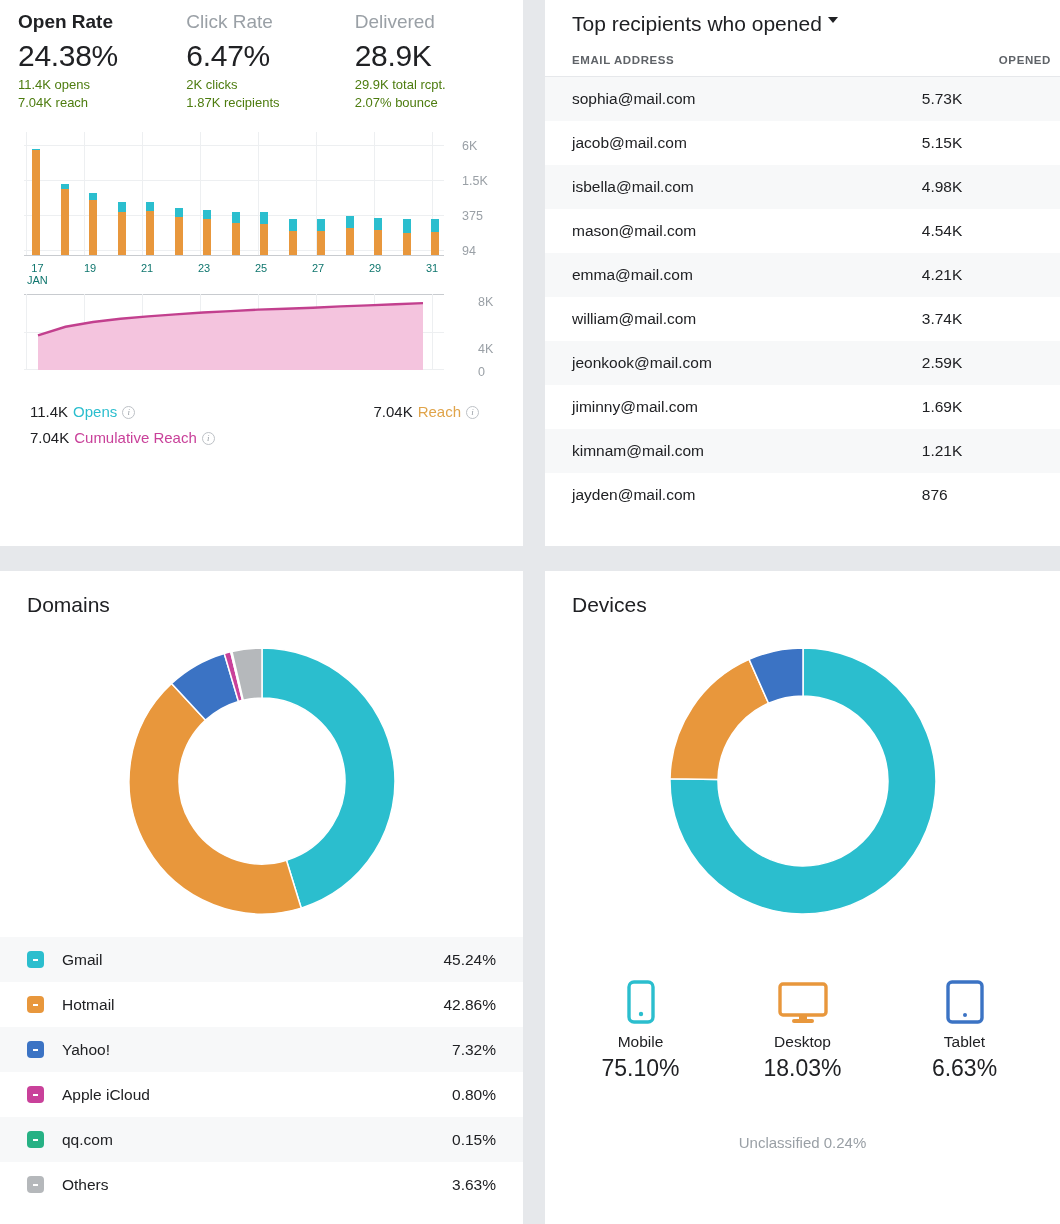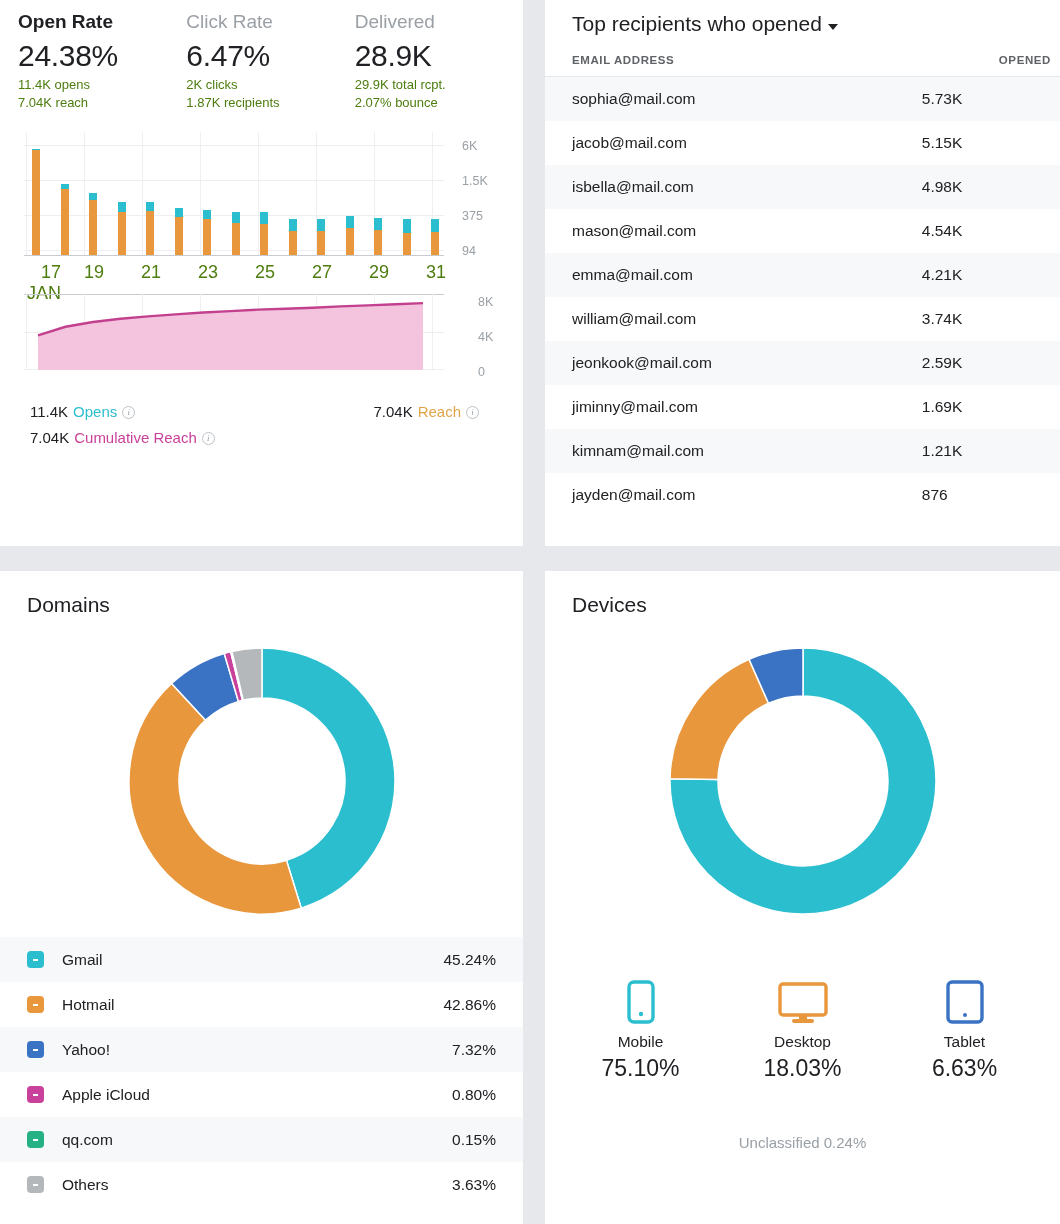--- a/index.html
+++ b/index.html
@@ -36,21 +36,21 @@
   
   .barchart-wrap { position: relative; margin-top: 20px; height: 150px; }
   .bar-plot { position: absolute; left: 24px; top: 0; width: 420px; height: 124px; }
   .gridline { position: absolute; left: 0; right: 0; height: 1px; background: #EDEFF1; }
   .vgridline { position: absolute; top: 0; bottom: 0; width: 1px; background: #EDEFF1; }
   .axisline { position: absolute; left: 0; right: 0; bottom: 0; height: 1px; background: #C8CBCF; }
   .bar { position: absolute; bottom: 1px; width: 8px; display: flex; flex-direction: column; }
   .bar .teal { background: #2BBECE; width: 100%; }
   .bar .orange { background: #E8973C; width: 100%; }
   .ylab { position: absolute; left: 462px; font-size: 12.5px; color: #9AA0A6; }
-  .xlab { position: absolute; font-size: 18px; color: #4d7c0f; text-align: right; }
+  .xlab { position: absolute; font-size: 11px; color: #0f766e; text-align: center; }
   .xlab .sub { display: block; }
 
   
   .areachart-wrap { position: relative; height: 95px; margin-top: 6px; }
   .area-plot { position: absolute; left: 24px; top: 6px; width: 420px; height: 76px; }
   .ylab2 { position: absolute; left: 478px; font-size: 12.5px; color: #9AA0A6; }
 
   
   .legend { padding: 16px 0 0 30px; font-size: 15px; color: #202124; }
   .legend-row { display: flex; align-items: center; line-height: 26px; }
@@ -59,21 +59,21 @@
   .c-teal { color: #2BBECE; text-align: right; }
   .c-orange { color: #E0A44A; }
   .c-pink { color: #C9419A; }
   .infoic { display:inline-flex; align-items:center; justify-content:center;
             width: 13px; height: 13px; border: 1px solid #BDC1C6; border-radius: 50%;
             color: #9AA0A6; font-size: 9px; font-style: italic;
             font-family: "Liberation Serif", serif; line-height: 1; }
 
   
   #recipients-card { height: 546px; }
-  .rec-title { font-size: 21px; color: #202124; padding: 12px 0 0 27px; display: flex; align-items: center; gap: 6px; }
+  .rec-title { font-size: 21px; color: #202124; padding: 12px 0 0 27px; display: flex; gap: 6px; }
   .caret { width: 0; height: 0; border-left: 5px solid transparent; border-right: 5px solid transparent;
            border-top: 6px solid #202124; margin-top: 5px; }
   table.rec { width: 100%; border-collapse: collapse; margin-top: 14px; }
   table.rec th {
     font-size: 11.5px; font-weight: bold; color: #5F6368; letter-spacing: 0.6px;
     text-align: left; padding: 4px 0 10px 27px; border-bottom: 1px solid #E6E8EB;
   }
   table.rec th.num { text-align: right; padding: 4px 9px 10px 0; }
   table.rec td { font-size: 15.5px; color: #202124; padding: 0 0 0 27px; height: 44px; }
   table.rec td.num { text-align: left; padding: 0 19px 0 0; }
@@ -235,21 +235,21 @@
           <div class="vgridline" style="left: 292px;"></div>
           <div class="vgridline" style="left: 350px;"></div>
           <div class="vgridline" style="left: 408px;"></div>
           <svg width="420" height="76" style="position: absolute; left: 0px; top: 0px;">
             <path d="M 14 41.325 L 41.5 32.775 L 69 28.025 L 96.5 24.699999999999996 L 124 22.324999999999996 L 151.5 20.425000000000004 L 179 18.525 L 206.5 17.1 L 234 15.675000000000004 L 261.5 14.725000000000001 L 289 13.774999999999999 L 316.5 12.350000000000001 L 344 11.400000000000006 L 371.5 10.260000000000005 L 399 9.120000000000005 L 399 76 L 14 76 Z" fill="#F4C4DE"></path>
             <path d="M 14 41.325 L 41.5 32.775 L 69 28.025 L 96.5 24.699999999999996 L 124 22.324999999999996 L 151.5 20.425000000000004 L 179 18.525 L 206.5 17.1 L 234 15.675000000000004 L 261.5 14.725000000000001 L 289 13.774999999999999 L 316.5 12.350000000000001 L 344 11.400000000000006 L 371.5 10.260000000000005 L 399 9.120000000000005" fill="none" stroke="#C2408E" stroke-width="2.4"></path>
           </svg>
         </div>
       <div id="area-ylabels">
           <div class="ylab2" style="top: 7px;">8K</div>
-          <div class="ylab2" style="top: 42px;">4K</div>
+          <div class="ylab2" style="top: 54px;">4K</div>
           <div class="ylab2" style="top: 77px;">0</div>
         </div>
     </div>
 
     <div class="legend">
       <div class="legend-row">
         <span class="legend-item">
           <span>11.4K</span>
           <span class="c-teal">Opens</span>
           <span class="infoic">i</span>

